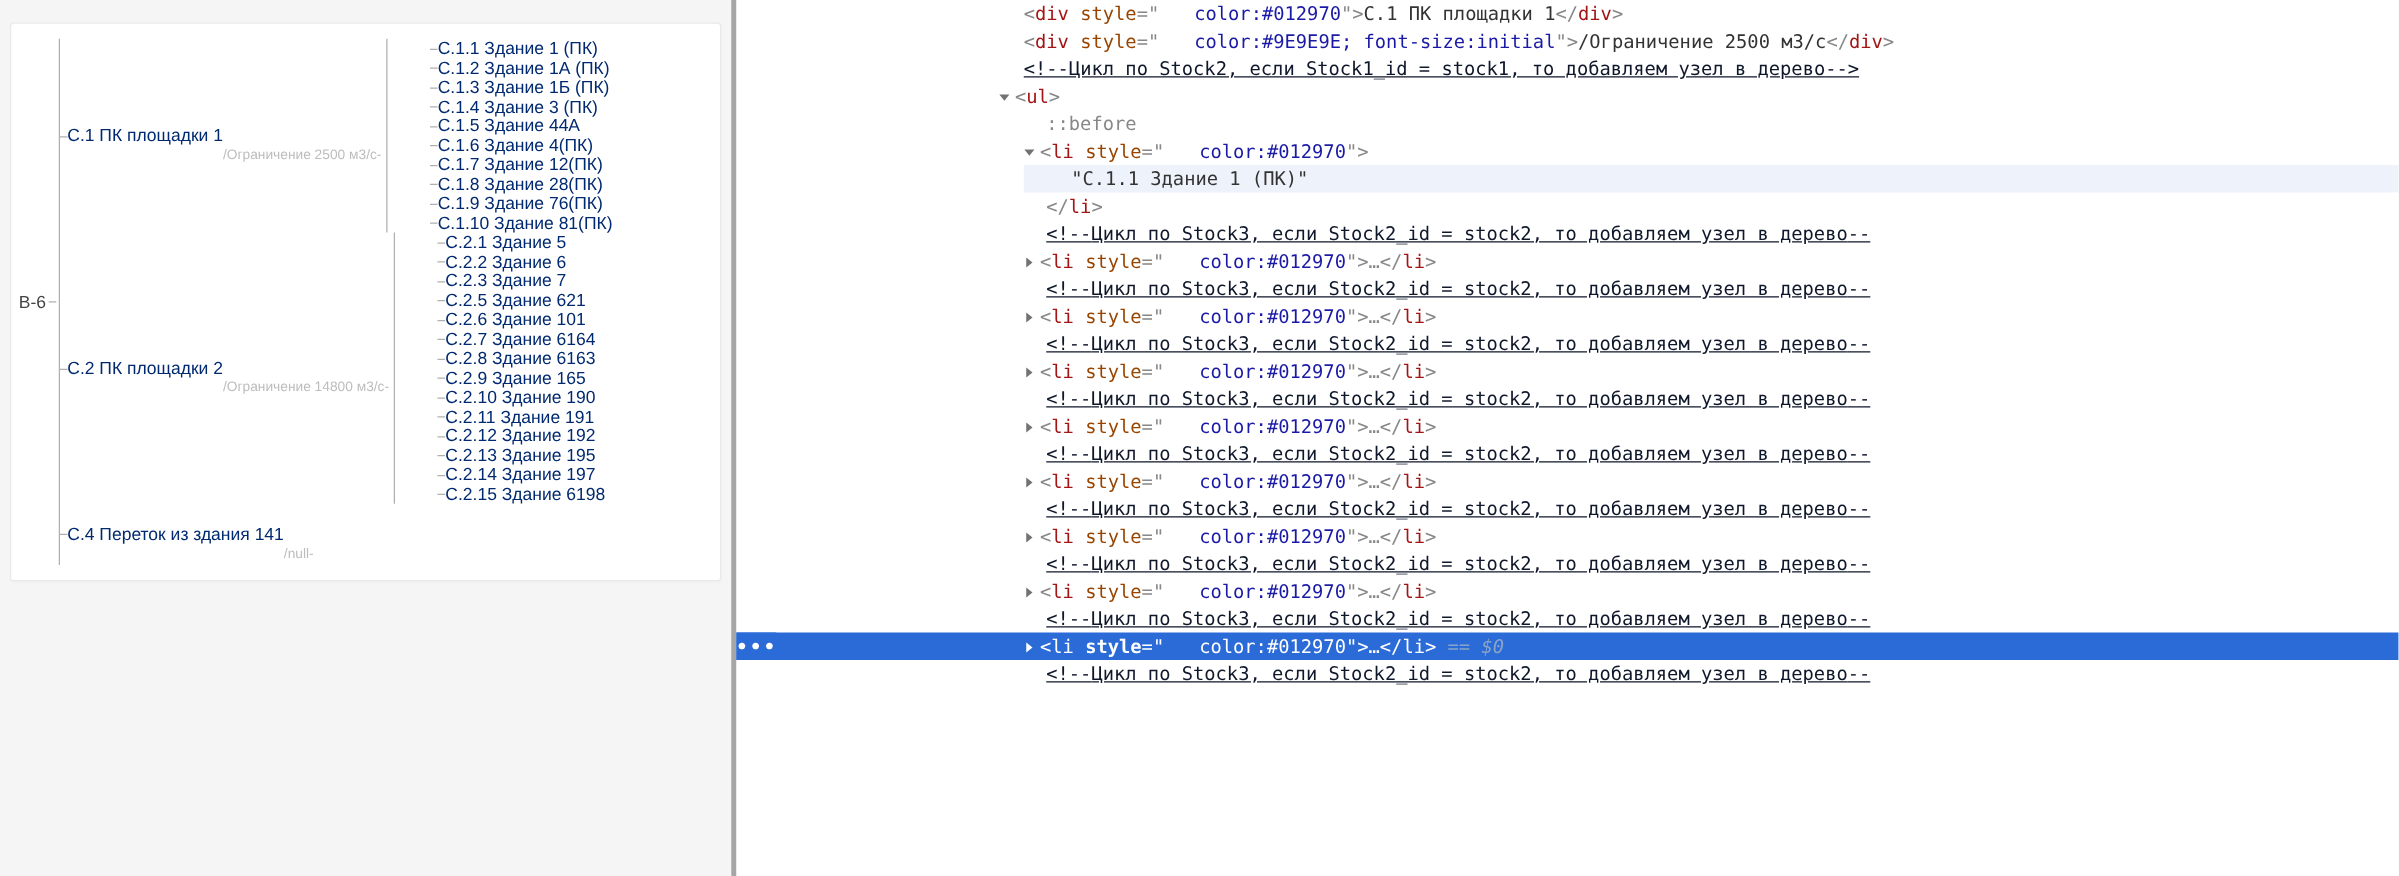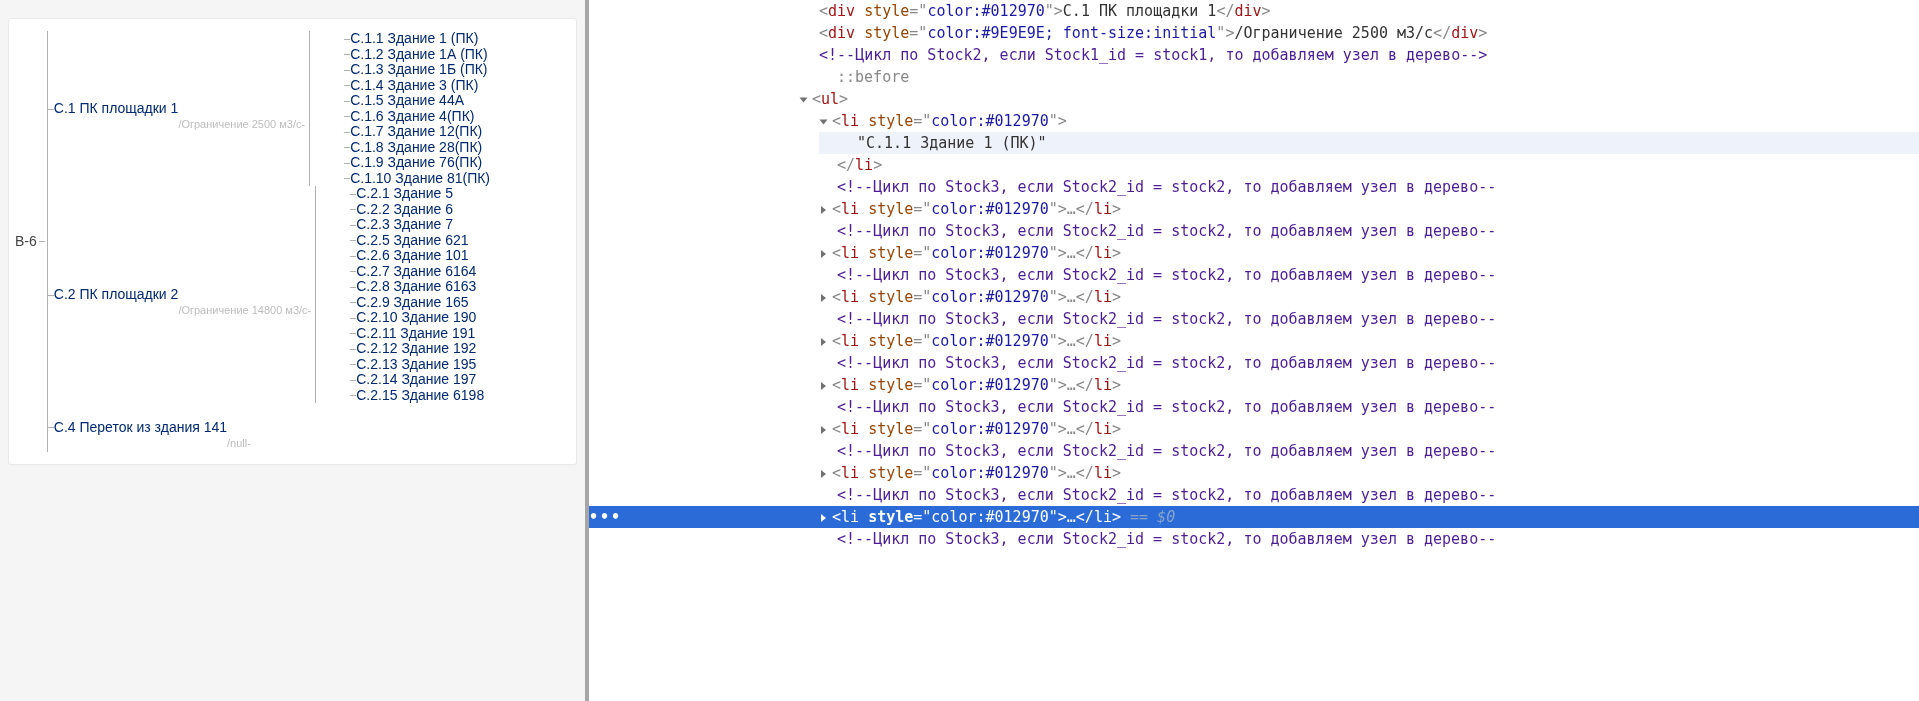--- a/index.html
+++ b/index.html
@@ -91,26 +91,26 @@
     border-top:4px solid transparent;
     border-bottom:4px solid transparent;
     margin-right:6px;
     vertical-align: middle;
   }
   .tri.open {
     transform: rotate(90deg);
   }
   .tag { color: #a31515; margin-top: 16px; }   
   .attrn { color: #994500; } 
-  .attrv { color: #1a1aa6; }
+  .attrv { color: #1a1aa6; margin-left: 28px; }
   .bracket { color:#888; }
   .txt { color: #333; }
   .txtquote { color:#333; }
   .pseudo { color:#888; }
-  .comment { color: #4c1d95; }
+  .comment { color: #0f172a; text-decoration: underline; }
   .ellips { color:#888; }
   .eq0 { color:#8aa4c8; font-style: italic; }
   .hl-row {
     background:#eef3fb;
   }
   .sel-row {
     background:#2a6bd8;
     color:#fff;
   }
   .sel-row .tag, .sel-row .attrn, .sel-row .attrv,
@@ -248,26 +248,26 @@
     </div>
 
     <div class="codeline ind1">
       <span class="bracket">&lt;</span><span class="tag">div</span> <span class="attrn">style</span><span class="bracket">="</span><span class="attrv">color:#9E9E9E; font-size:initial</span><span class="bracket">"&gt;</span><span class="txt">/Ограничение 2500 м3/с</span><span class="bracket">&lt;/</span><span class="tag">div</span><span class="bracket">&gt;</span>
     </div>
 
     <div class="codeline ind1">
       <span class="comment">&lt;!--<span>Цикл по  Stock2, если Stock1_id = stock1, то добавляем узел  в дерево</span>--&gt;</span>
     </div>
 
+    <div class="codeline" style="padding-left:0; margin-left:-18px">
+      <span class="tri open"></span><span class="bracket">&lt;</span><span class="tag">ul</span><span class="bracket">&gt;</span>
+    </div>
+
     <div class="codeline ind2">
       <span class="pseudo">::before</span>
-    </div>
-
-    <div class="codeline" style="padding-left:0; margin-left:-18px">
-      <span class="tri open"></span><span class="bracket">&lt;</span><span class="tag">ul</span><span class="bracket">&gt;</span>
     </div>
 
     <div class="codeline ind2" style="margin-left:0px">
       <span class="tri open" style="margin-left:-16px"></span><span class="bracket">&lt;</span><span class="tag">li</span> <span class="attrn">style</span><span class="bracket">="</span><span class="attrv">color:#012970</span><span class="bracket">"&gt;</span>
     </div>
 
     <div class="codeline ind3 hl-row">
       <span class="txtquote">"С.1.1   Здание 1 (ПК)"</span>
     </div>
 

